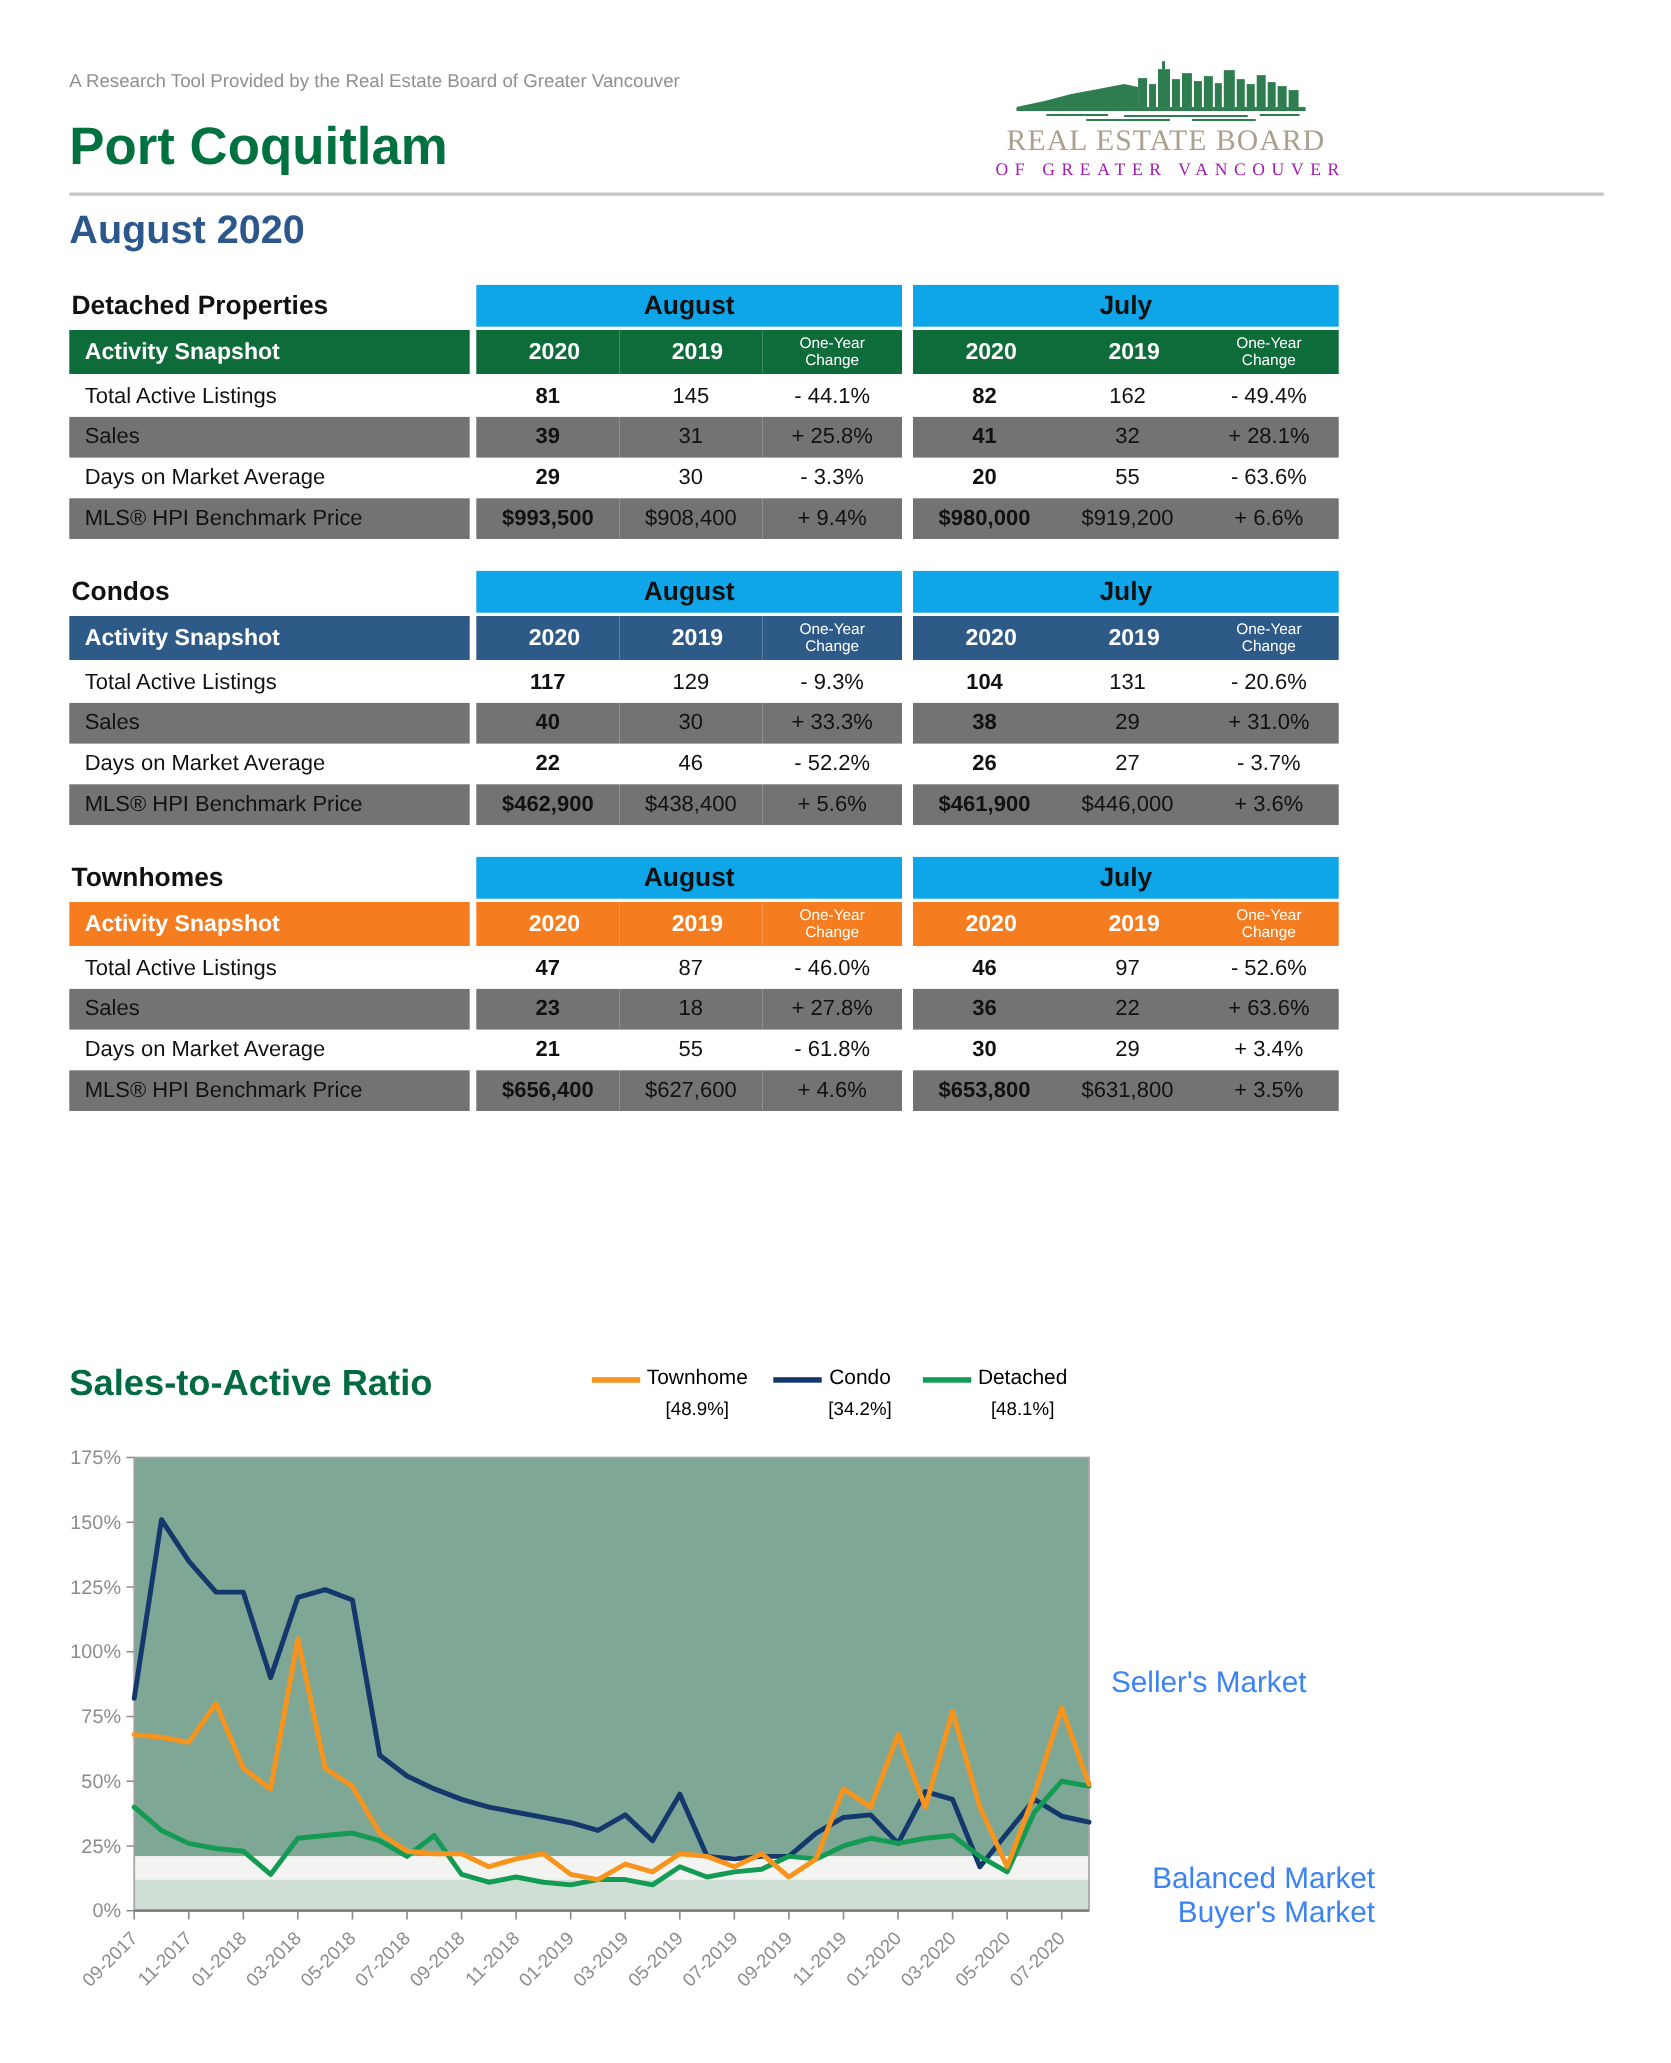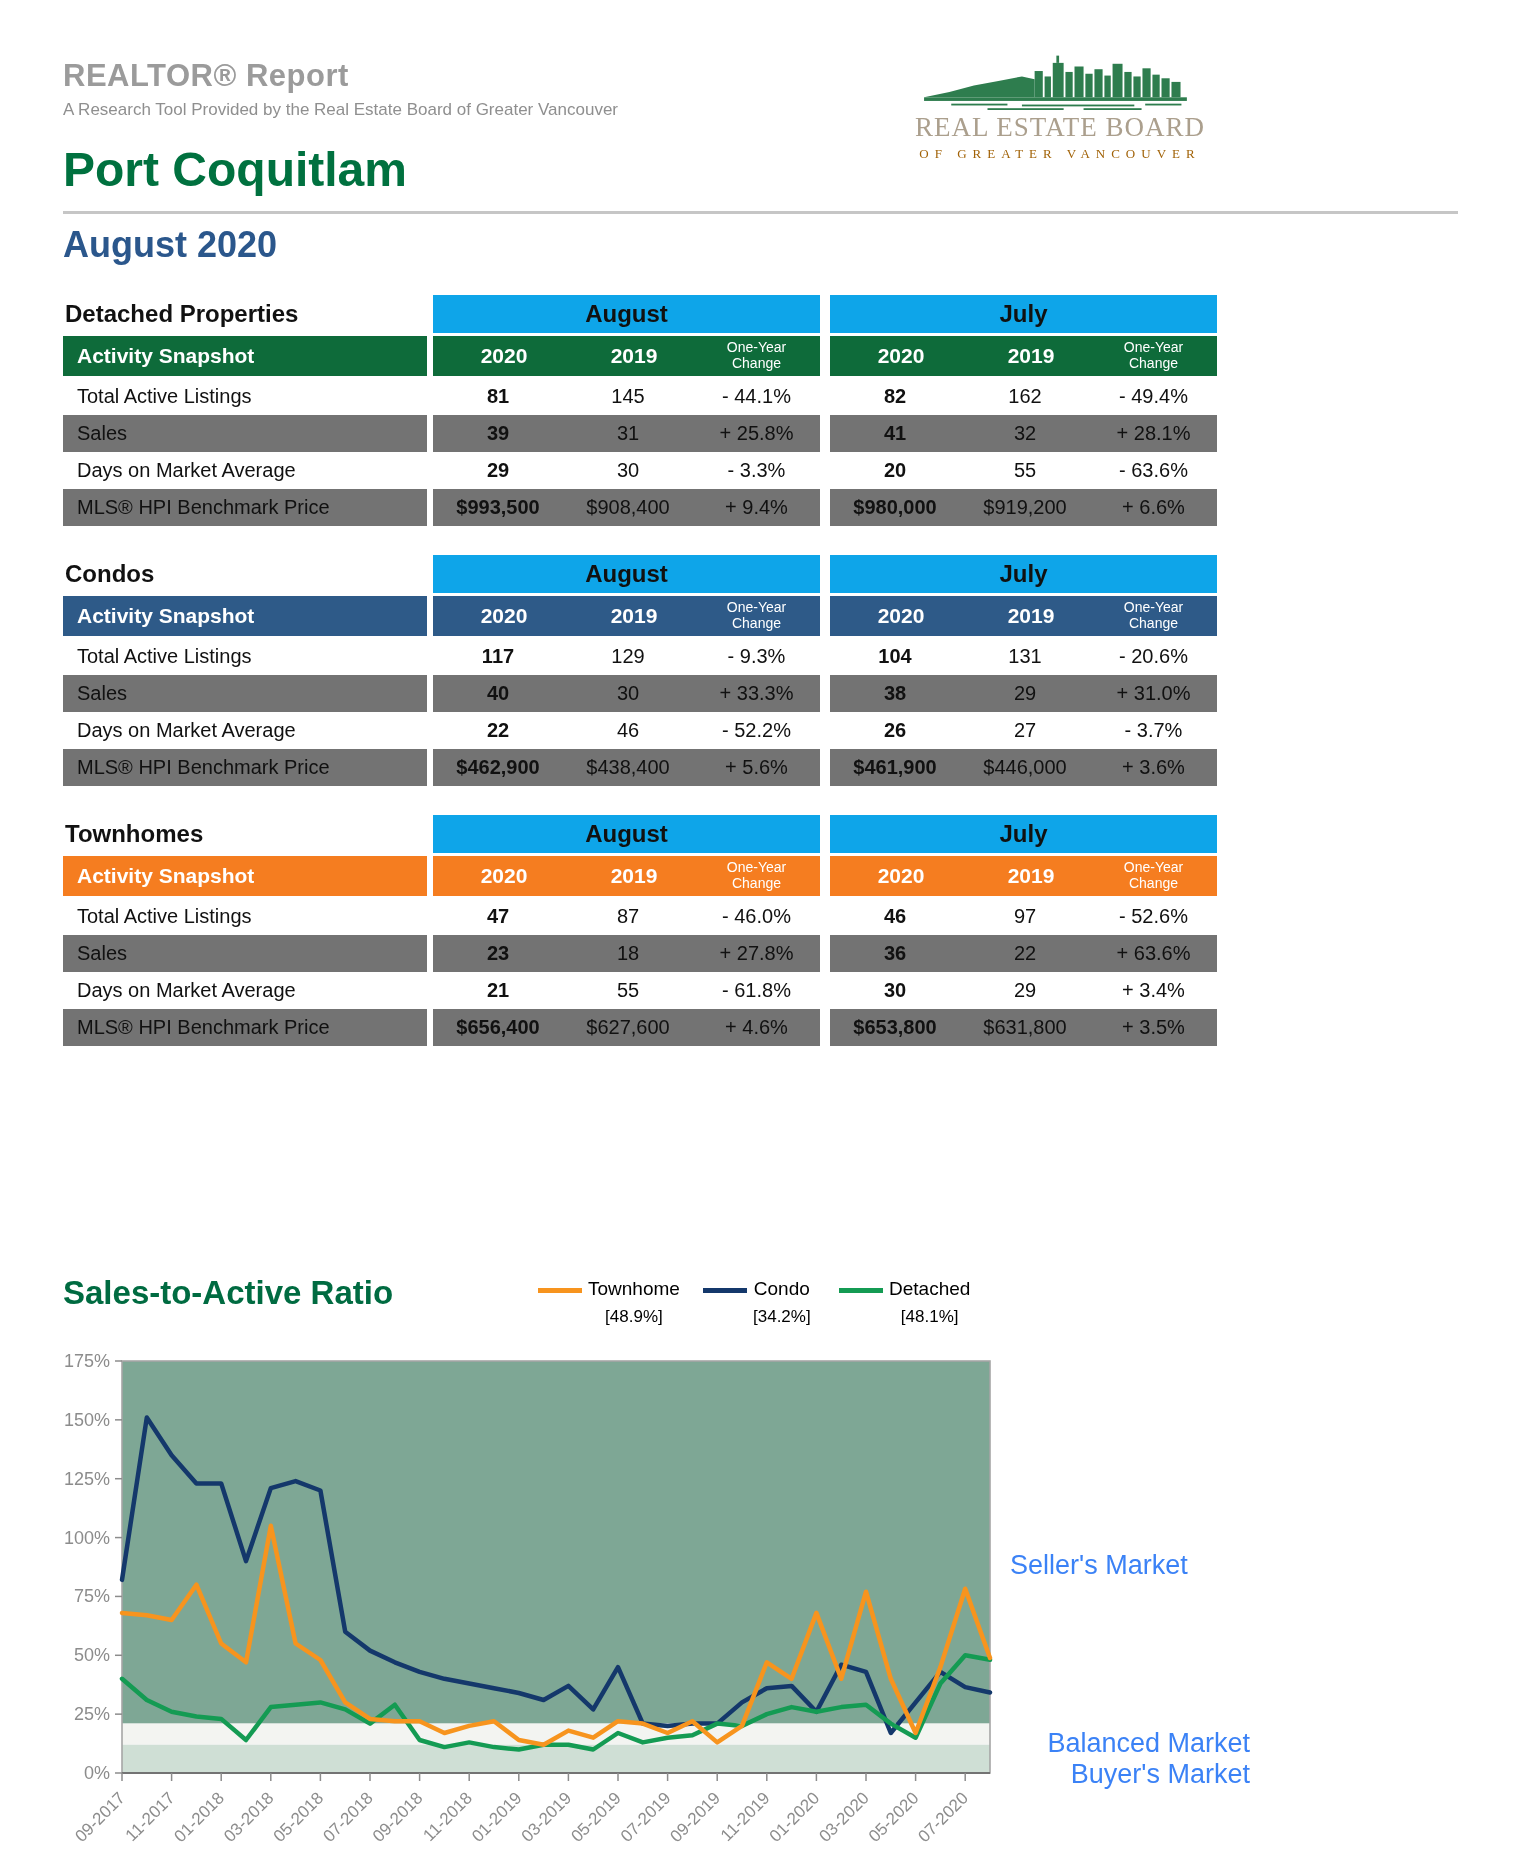--- a/index.html
+++ b/index.html
@@ -5,21 +5,21 @@
   * { margin:0; padding:0; box-sizing:border-box; }
   body { width:1519px; height:1875px; background:#ffffff; font-family:"Liberation Sans", sans-serif; color:#111; overflow:hidden; }
   .page { position:relative; width:1395px; margin-left:63px; padding-top:58px; }
 
   
   .report-title { font-size:31px; font-weight:bold; color:#9b9b9b; letter-spacing:0.5px; }
   .report-subtitle { font-size:17px; color:#8f8f8f; margin-top:6px; }
   .logo { position:absolute; top:52px; left:842px; width:310px; text-align:center; }
   .logo svg { display:block; margin:0 auto; }
   .logo-line1 { font-family:"Liberation Serif", serif; font-size:27px; color:#ab9f8d; letter-spacing:1px; margin-top:2px; white-space:nowrap; }
-  .logo-line2 { font-family:"Liberation Serif", serif; font-size:13px; color:#a16207; letter-spacing:6px; margin-top:3px; white-space:nowrap; }
+  .logo-line2 { font-family:"Liberation Serif", serif; font-size:16px; color:#a21caf; letter-spacing:6px; margin-top:3px; white-space:nowrap; }
   .area-title { font-size:48px; font-weight:bold; color:#00713f; margin-top:22px; }
   .header-rule { border-top:3px solid #c6c6c6; margin-top:14px; }
   .period-title { font-size:36px; font-weight:bold; color:#2b578c; margin-top:10px; }
 
   
   .rtable { margin-top:29px; width:1154px; }
   .rtable:first-of-type { margin-top:57px; }
   .t-row { display:grid; grid-template-columns:364px 6px 130px 130px 127px 10px 130px 130px 127px; }
   .t-row.titles { height:38px; margin-bottom:3px; }
   .t-row.snap { height:40px; margin-bottom:2px; }
@@ -52,21 +52,20 @@
   .mkt-label { font-size:27px; font-weight:normal; color:#3b82f6; white-space:nowrap; }
   .mkt-sellers { position:absolute; left:947px; top:202px; }
   .mkt-bottom { position:absolute; left:907px; top:380px; width:280px; text-align:right; line-height:31px; }
 </style>
 </head>
 <body>
 
 <div class="page">
 
   <div>
-    <div class="report-title">REALTOR® Report</div>
     <div class="report-subtitle">A Research Tool Provided by the Real Estate Board of Greater Vancouver</div>
     <div class="logo">
       <svg width="300" height="58" viewBox="0 0 300 64">
         <g fill="#2e7d4e">
           <polygon points="0,50 28,44 55,37 82,32 108,27 122,30 122,50"></polygon>
           <rect x="122" y="21" width="9" height="29"></rect>
           <rect x="133" y="27" width="7" height="23"></rect>
           <rect x="142" y="12" width="12" height="38"></rect>
           <rect x="146" y="4" width="3" height="8"></rect>
           <rect x="156" y="22" width="8" height="28"></rect>

